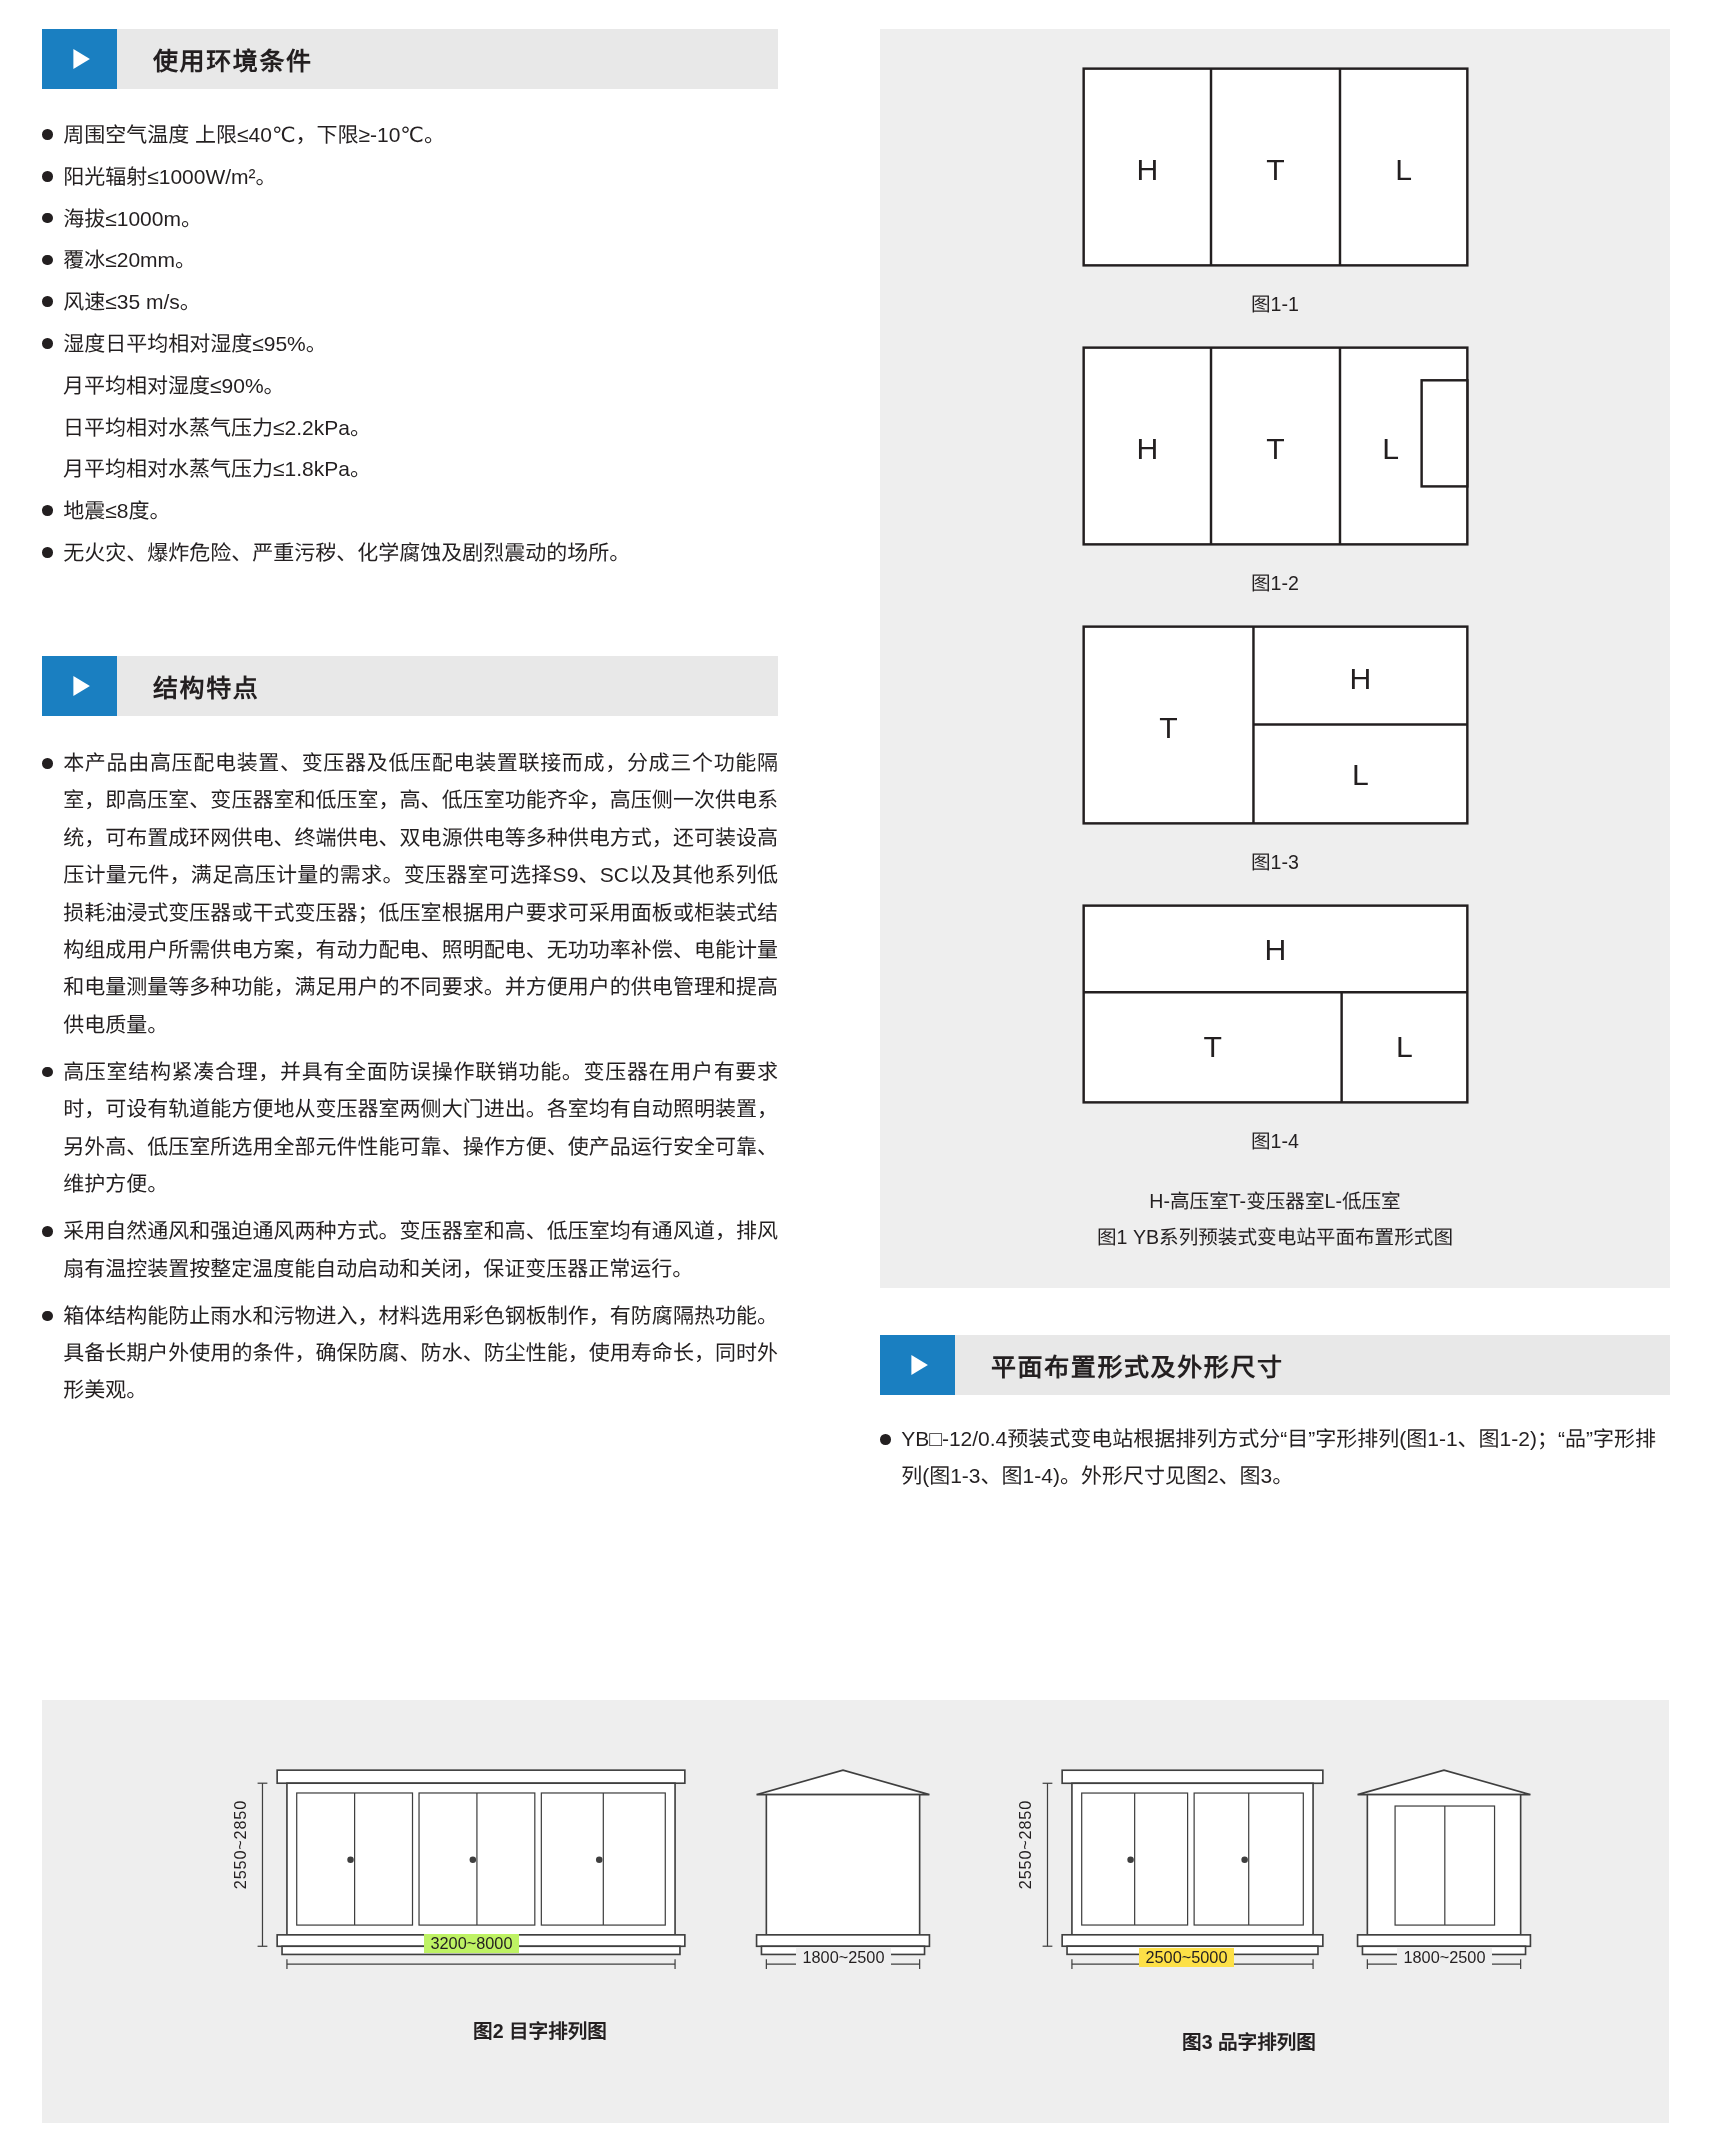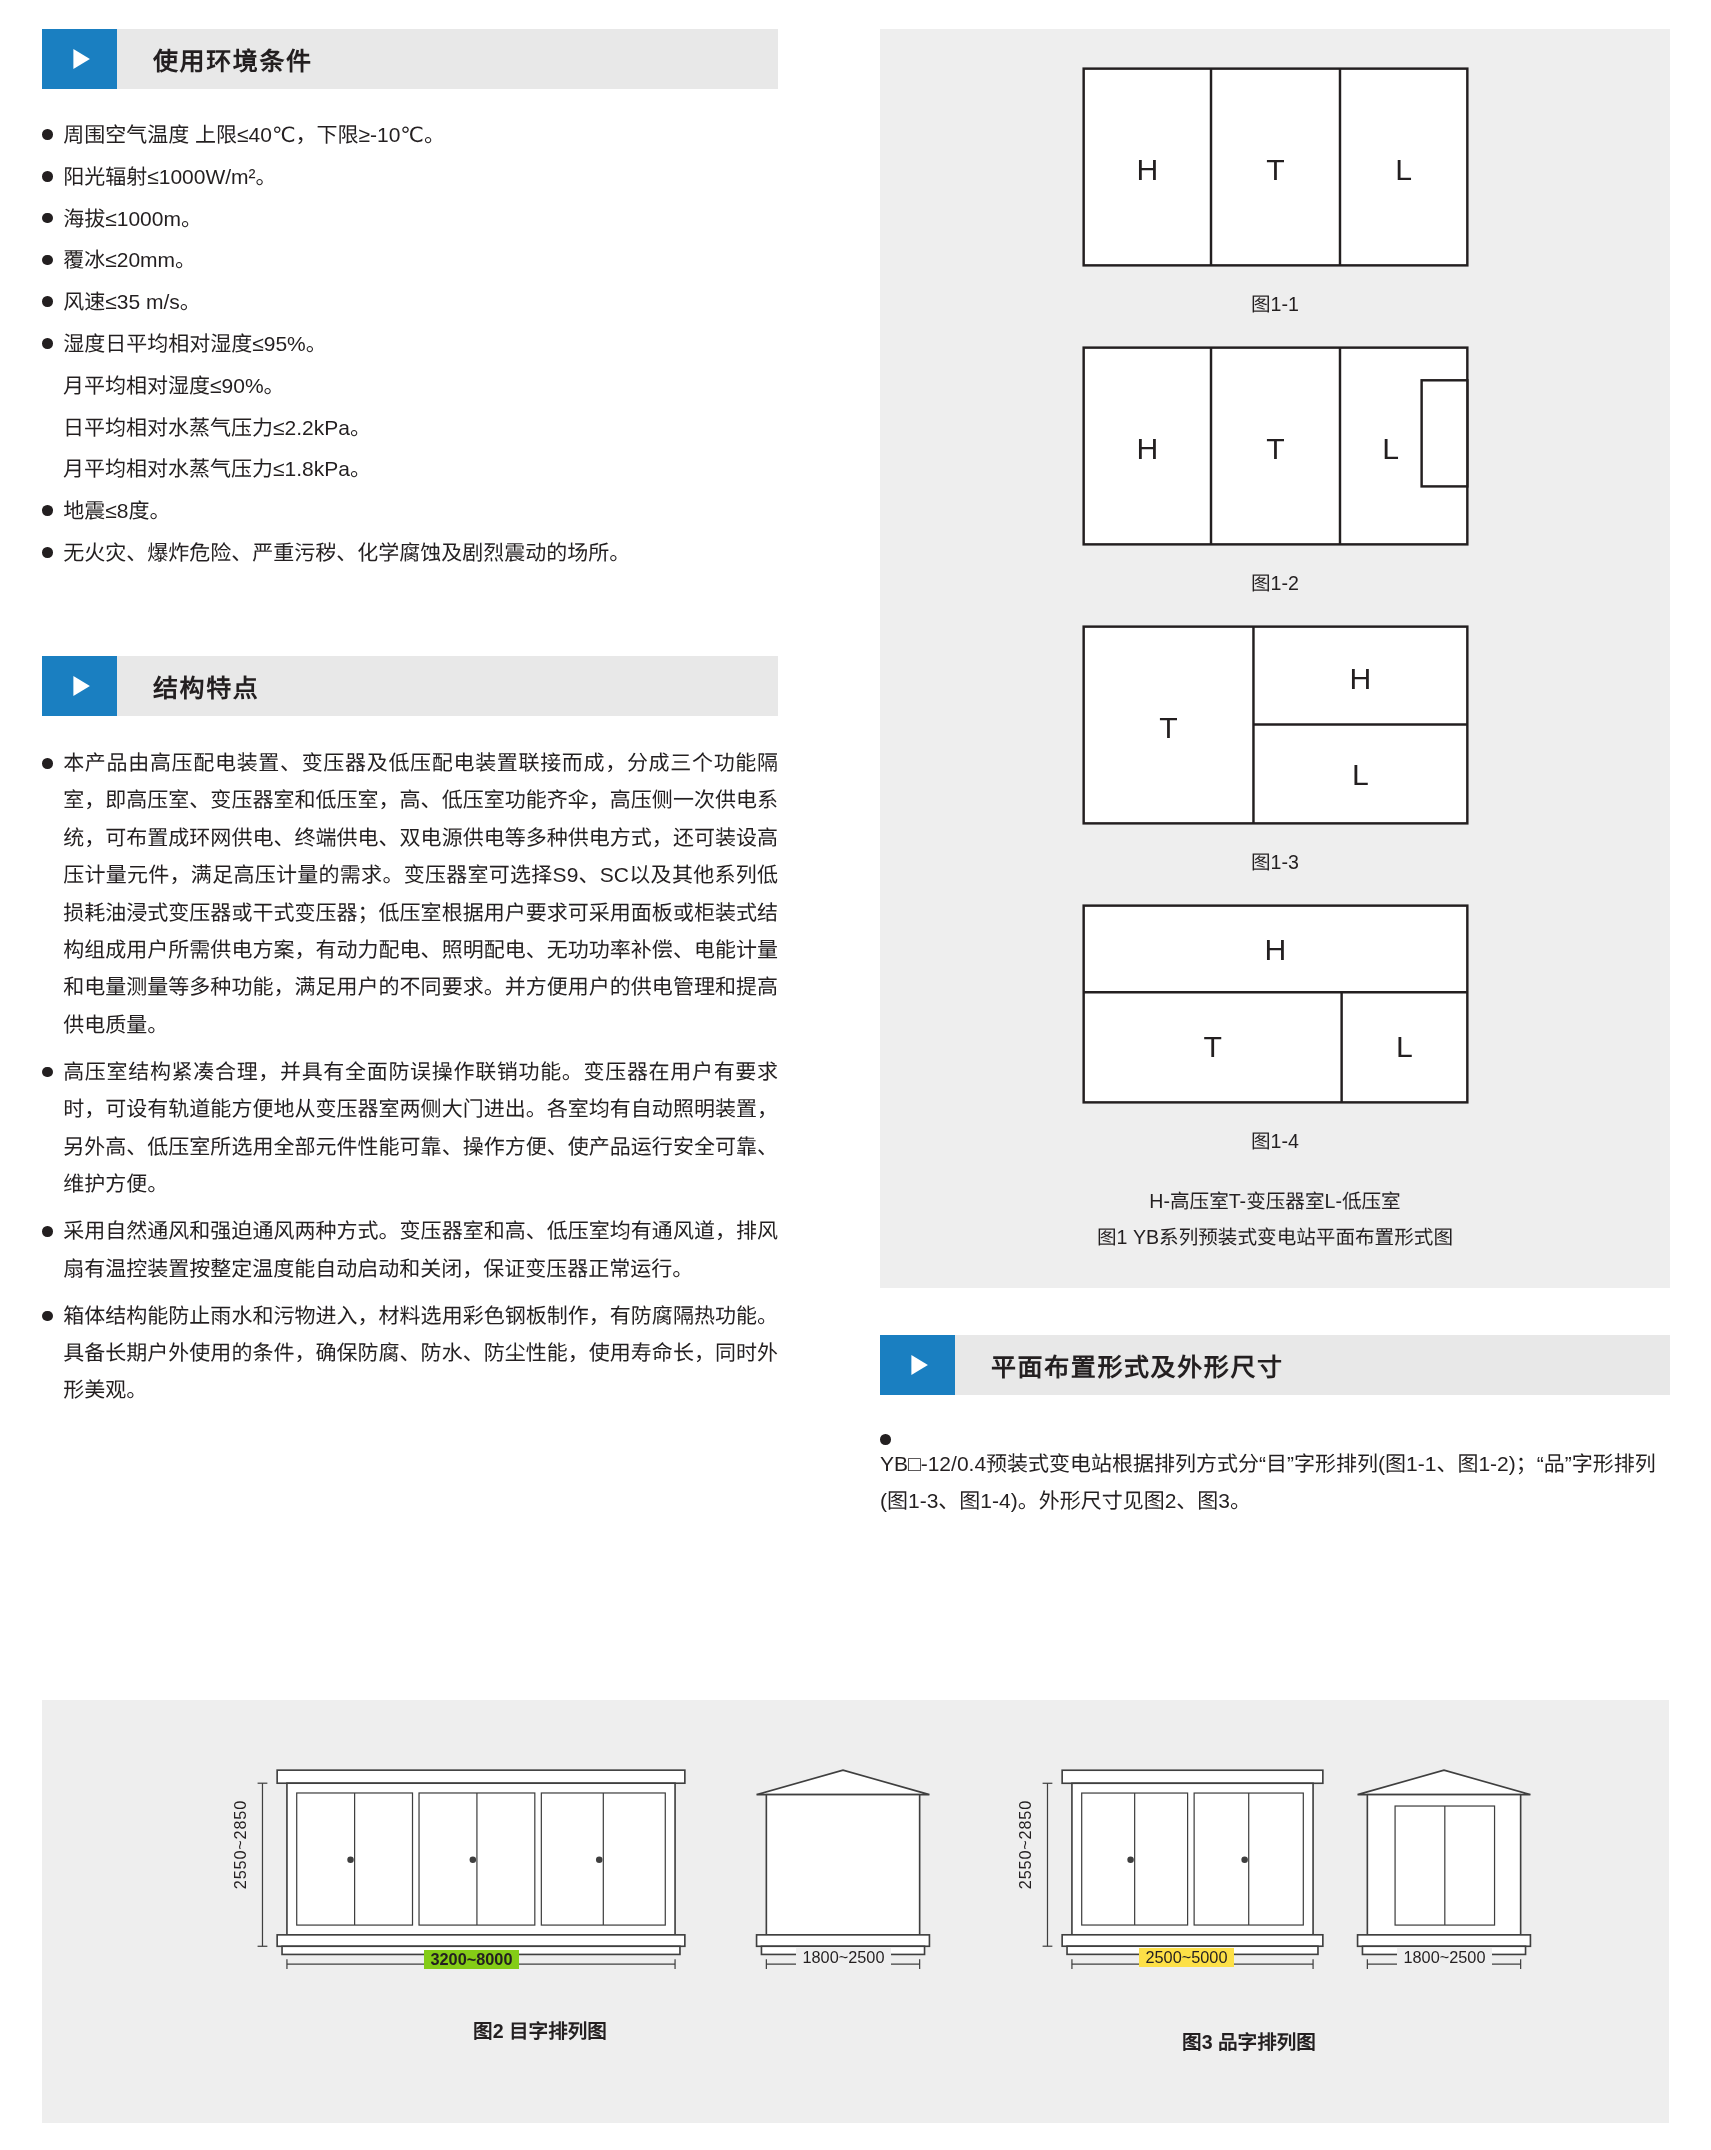--- a/index.html
+++ b/index.html
@@ -140,21 +140,20 @@
     color: #231f20;
   }
 
   .sec2 { margin-top: 47px; }
   .note {
     margin-top: 24.5px;
     font-size: 21px;
     line-height: 1.78;
     display: flex;
     align-items: flex-start;
-    flex-direction: column;
   }
   .note .dot {
     flex: none;
     width: 10.6px;
     height: 10.6px;
     border-radius: 50%;
     background: #231f20;
     margin-top: 14px;
     margin-right: 10.6px;
   }
@@ -378,21 +377,21 @@
 
         <line x1="-8" y1="26" x2="-8" y2="226" stroke="#3f3f3f" stroke-width="1.5"></line>
         <line x1="-14" y1="26" x2="-2" y2="26" stroke="#3f3f3f" stroke-width="1.5"></line>
         <line x1="-14" y1="226" x2="-2" y2="226" stroke="#3f3f3f" stroke-width="1.5"></line>
 
         <line x1="22" y1="248" x2="498" y2="248" stroke="#3f3f3f" stroke-width="1.5"></line>
         <line x1="22" y1="242" x2="22" y2="254" stroke="#3f3f3f" stroke-width="1.5"></line>
         <line x1="498" y1="242" x2="498" y2="254" stroke="#3f3f3f" stroke-width="1.5"></line>
       </svg>
       <div class="vdim" style="position:absolute; left:-38px; top:38px;">2550~2850</div>
-      <div class="dim" style="position:absolute; left:155px; top:188px; background:#84cc16; padding:0 6.5px;font-weight:bold;">3200~8000</div>
+      <div class="dim" style="position:absolute; left:155px; top:172px; background:#bef264; padding:0 6.5px;">3200~8000</div>
     </div>
 
     <div style="position:absolute; left:703px; top:62px;">
       <svg width="196" height="212" viewBox="0 0 240 260" aria-hidden="true">
         <polygon points="14,40 120,10 226,40" fill="#ffffff" stroke="#3f3f3f" stroke-width="2"></polygon>
         <rect x="26" y="40" width="188" height="172" fill="#ffffff" stroke="#3f3f3f" stroke-width="2"></rect>
         <rect x="14" y="212" width="212" height="14" fill="#ffffff" stroke="#3f3f3f" stroke-width="2"></rect>
         <rect x="20" y="226" width="200" height="10" fill="#ffffff" stroke="#3f3f3f" stroke-width="2"></rect>
         <line x1="26" y1="248" x2="214" y2="248" stroke="#3f3f3f" stroke-width="1.5"></line>
         <line x1="26" y1="242" x2="26" y2="254" stroke="#3f3f3f" stroke-width="1.5"></line>

